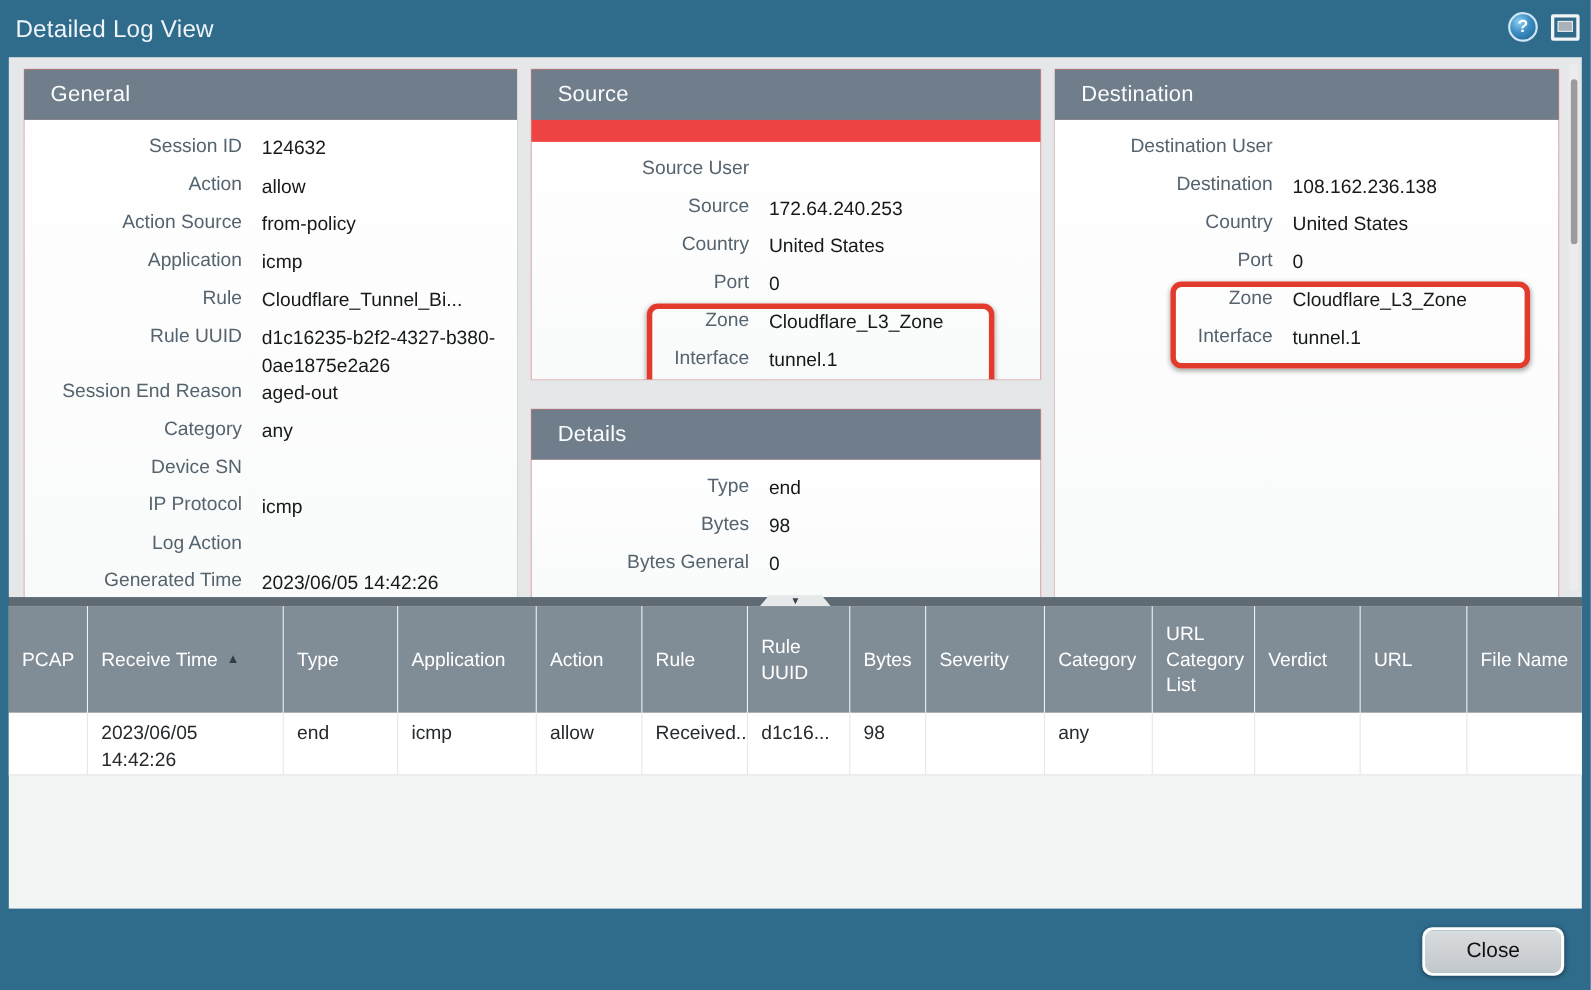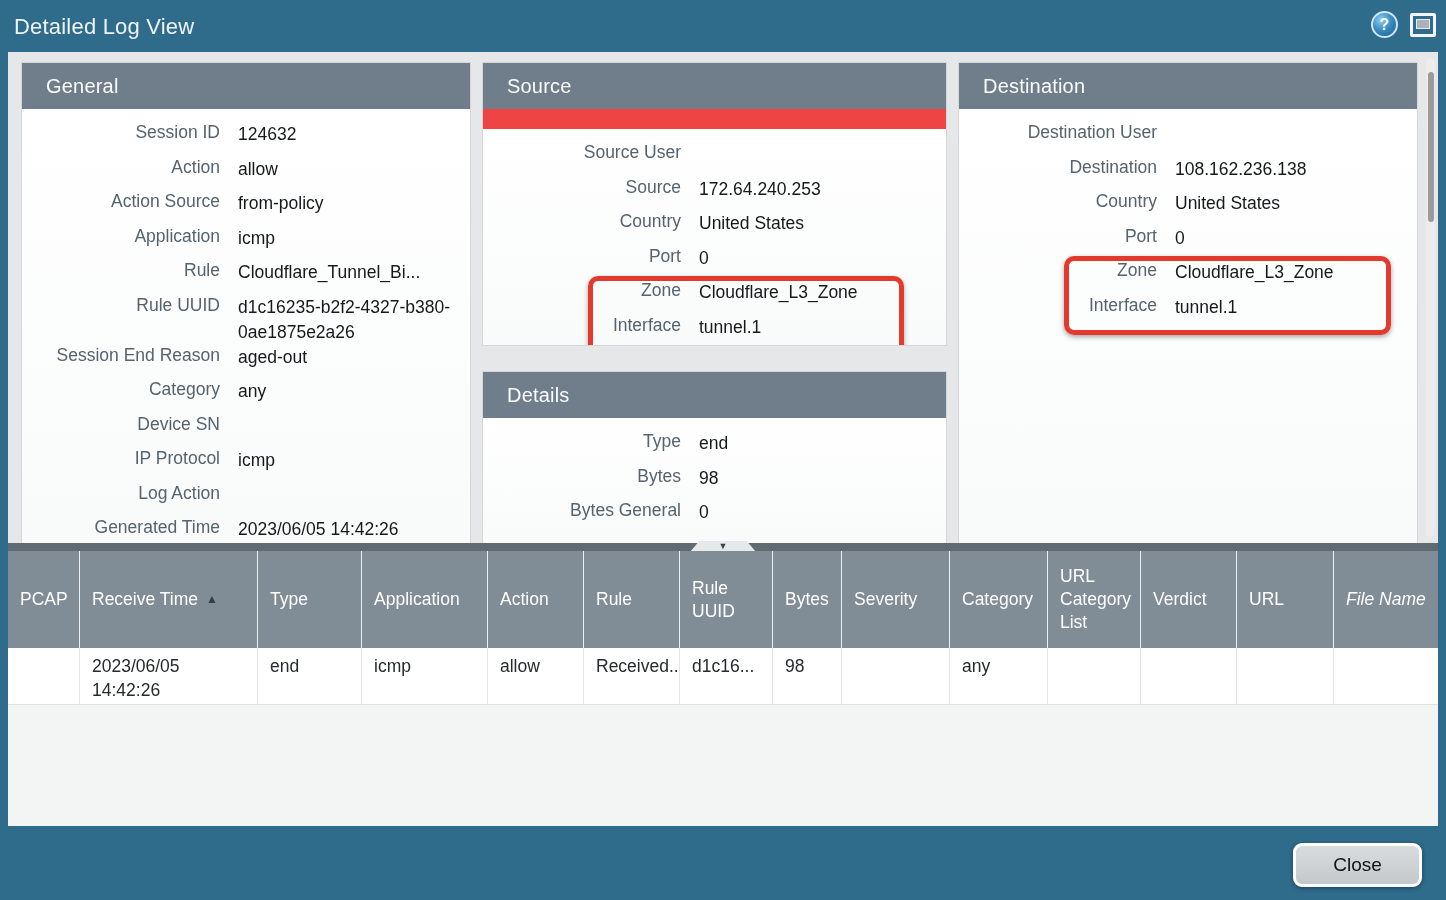--- a/index.html
+++ b/index.html
@@ -62,21 +62,21 @@
   .sort-arrow { font-size:12px; color:#343c44; margin-left:8px; }
 
   .tbl-row { flex:none; height:57px; background:#fff; display:flex; border-bottom:1px solid #dfe2e4; }
   .tbl-row .cell { font-size:17.5px; color:#262a2d; line-height:24px; padding:6px 10px 0 12px; border-right:1px solid #e4e6e8; overflow:hidden; }
   .tbl-row .cell:last-child { border-right:none; }
 
   .c0{width:72px;flex:none;} .c1{width:178px;flex:none;} .c2{width:104px;flex:none;}
   .c3{width:126px;flex:none;} .c4{width:96px;flex:none;} .c5{width:96px;flex:none;}
   .c6{width:93px;flex:none;} .c7{width:69px;flex:none;} .c8{width:108px;flex:none;}
   .c9{width:98px;flex:none;} .c10{width:93px;flex:none;} .c11{width:96px;flex:none;}
-  .c12{width:97px;flex:none;} .c13{flex:1;font-style:italic;}
+  .c12{width:97px;flex:none;} .c13{flex:1;}
 
   
   .footer { position:absolute; bottom:0; left:0; right:0; height:74px; }
   .close-btn { position:absolute; right:24px; bottom:13px; width:129px; height:44px;
     background:linear-gradient(180deg,#d9dcde 0%,#c3c8cc 100%);
     border:3px solid #fdfdfd; border-radius:9px; font-family:"Liberation Sans",sans-serif;
     font-size:19px; color:#101214; cursor:pointer; box-shadow:0 1px 4px rgba(0,0,0,.4); }
 </style>
 </head>
 <body>

